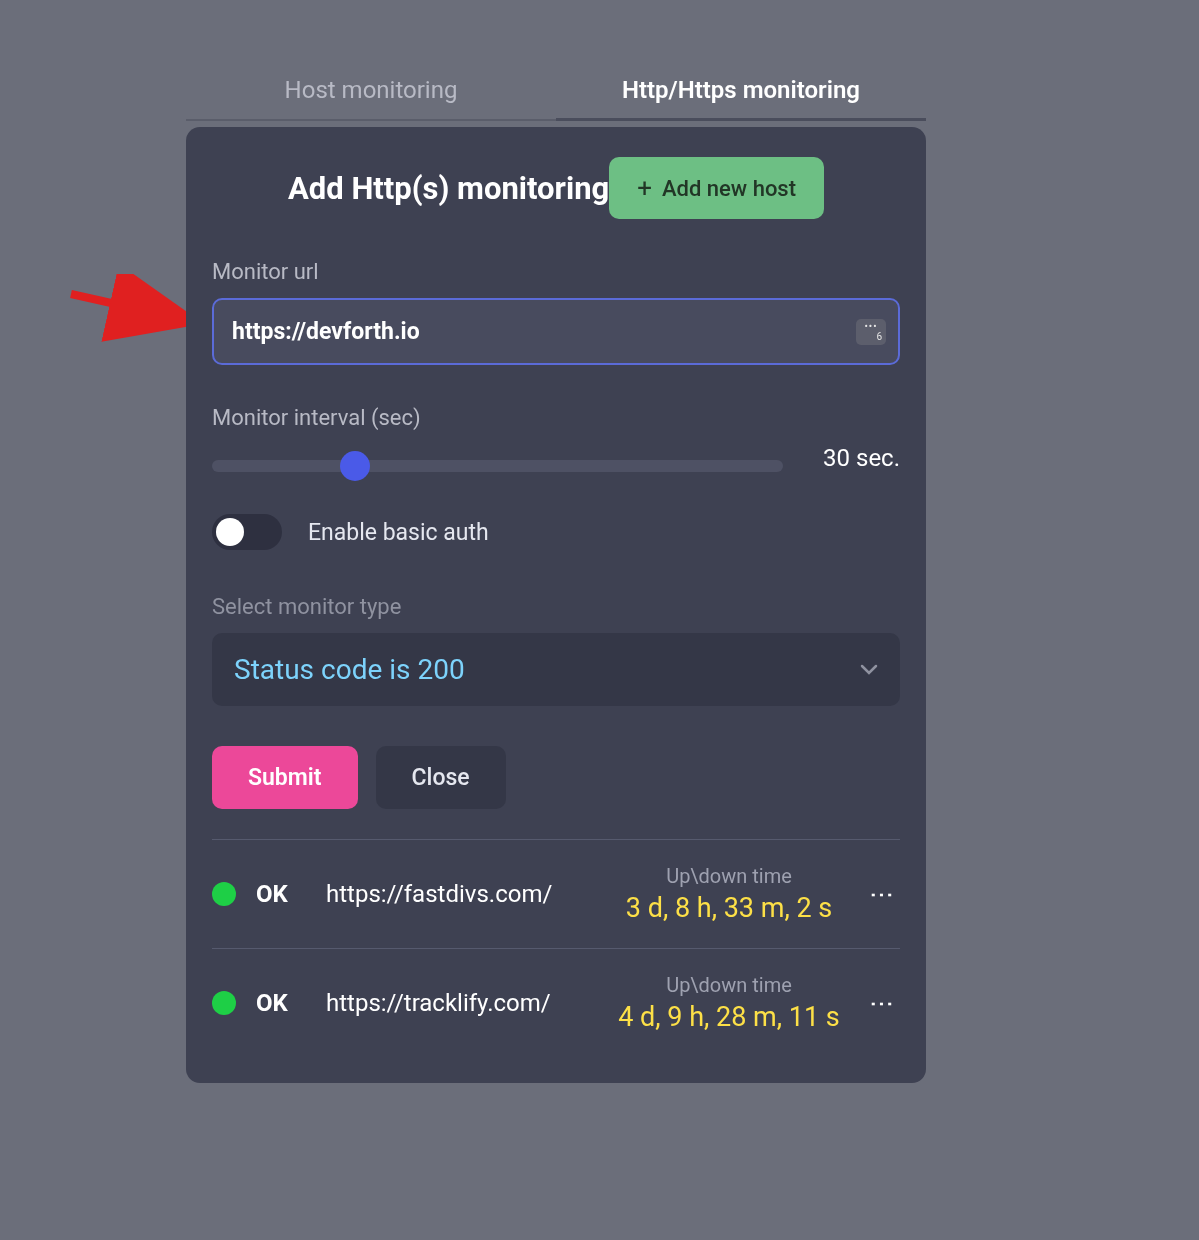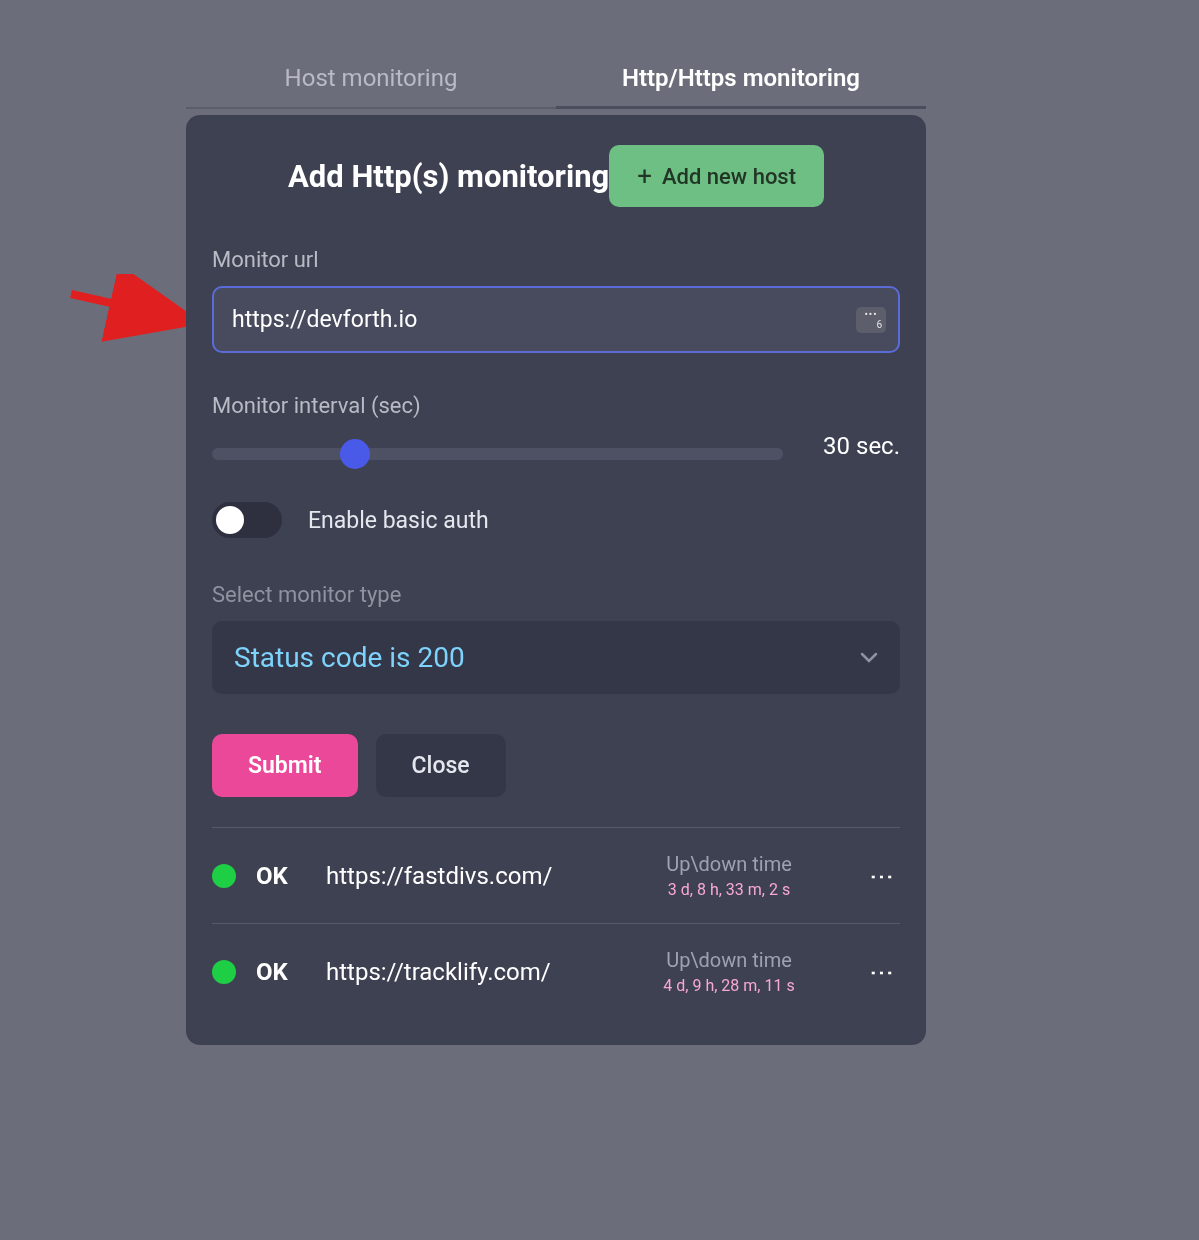--- a/index.html
+++ b/index.html
@@ -11,21 +11,21 @@
     body {
       background: #6b6e7a;
       width: 1199px;
       height: 1240px;
       position: relative;
       overflow: hidden;
     }
     .container {
       position: absolute;
       left: 186px;
-      top: 50px;
+      top: 62px;
       width: 740px;
     }
     .tabs {
       display: flex;
       width: 100%;
     }
     .tab {
       flex: 1;
       text-align: center;
       padding: 14px 0;
@@ -91,20 +91,21 @@
     }
     .text-input {
       width: 100%;
       background: #484b5e;
       border: 2px solid #5b6bd8;
       border-radius: 10px;
       padding: 18px 60px 18px 18px;
       font-size: 23px;
       color: #ffffff;
       outline: none;
+      font-weight: bold;
     }
     .input-badge {
       position: absolute;
       right: 14px;
       top: 50%;
       transform: translateY(-50%);
       width: 30px;
       height: 26px;
       background: #5c5e6c;
       border-radius: 5px;
@@ -264,22 +265,22 @@
       flex-direction: column;
       gap: 4px;
       width: 230px;
       align-items: center;
     }
     .uptime-label {
       font-size: 20px;
       color: #9ea1b0;
     }
     .uptime-value {
-      font-size: 16px;
-      color: #f9a8d4;
+      font-size: 27px;
+      color: #fde047;
     }
     .more-icon {
       color: #ffffff;
       font-size: 24px;
       writing-mode: vertical-lr;
       letter-spacing: -2px;
       cursor: pointer;
       padding: 4px;
     }
     .arrow {

